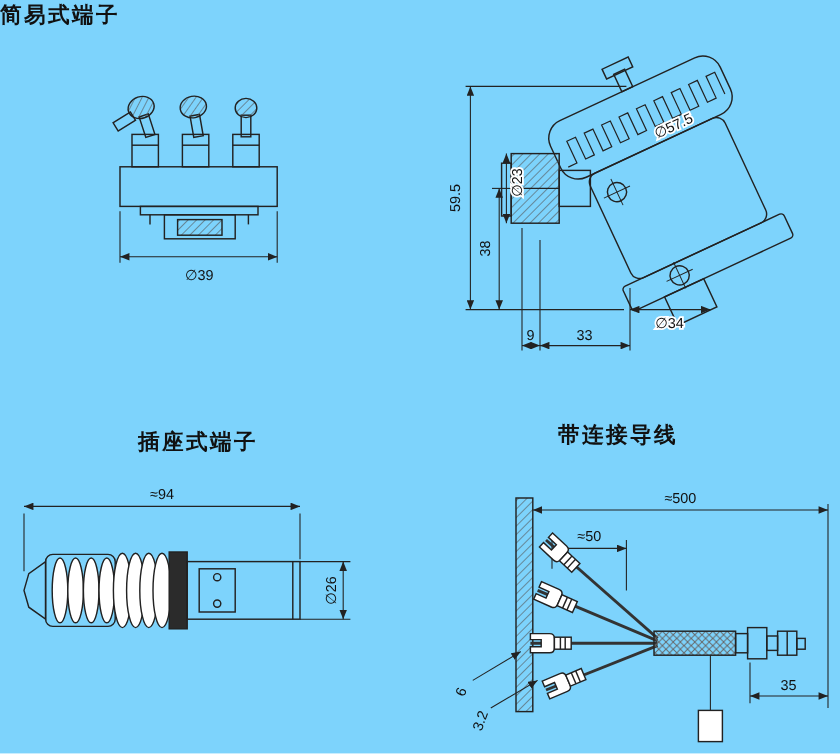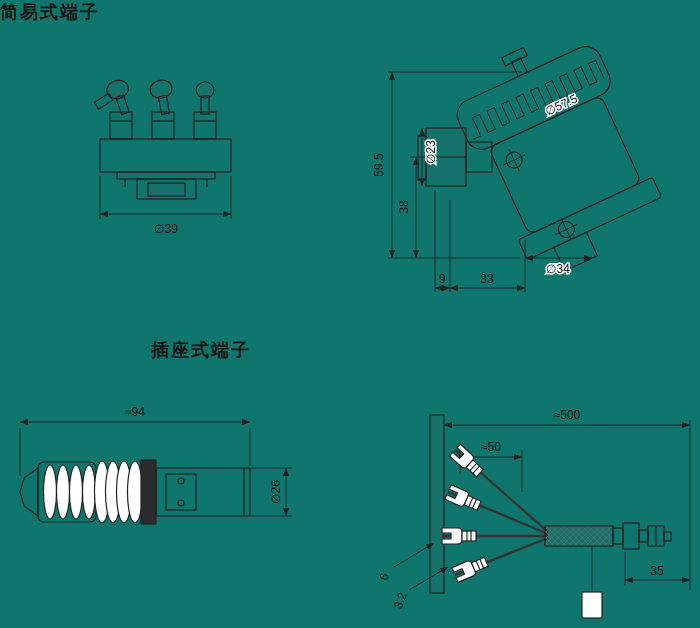--- a/index.html
+++ b/index.html
@@ -1,31 +1,32 @@
 <!DOCTYPE html>
 <html><head>
 <meta charset="utf-8">
 <style>
   html,body{margin:0;padding:0;background:#fff;}
-  #canvas{position:relative;width:700px;height:628px;background:#0f766e;overflow:hidden;
+  #canvas{position:relative;width:700px;height:628px;background:#7dd3fc;overflow:hidden;
           font-family:"Liberation Sans",sans-serif;}
   .panel-title{position:absolute;text-align:center;font-weight:700;font-size:18px;
                color:#111;letter-spacing:2px;}
   svg{position:absolute;display:block;}
   svg text{font-family:"Liberation Sans",sans-serif;fill:#111;stroke:none;font-size:12px;}
   svg text.halo{paint-order:stroke;stroke:#fff;stroke-width:3px;}
   .dim{stroke-width:0.9;}
 </style>
 </head>
 <body>
 
 <div id="canvas">
 
   <div class="panel-title" style="left:0;top:16;width:330;">简易式端子</div>
-  <div class="panel-title" style="left:0;top:338px;width:330px;margin-left:36px;">插座式端子</div>
+  <div class="panel-title" style="left:0;top:356px;width:330px;">插座式端子</div>
+  <div class="panel-title" style="left:330px;top:350px;width:370px;">带连接导线</div>
 
   <svg style="left:0;top:0" width="330" height="340" viewBox="0 0 330 340">
     <defs>
       <marker id="arr1" viewBox="0 0 10 8" refX="10" refY="4" markerWidth="9" markerHeight="7" orient="auto-start-reverse">
         <path d="M0,0 L10,4 L0,8 Z" fill="#222"></path>
       </marker>
       <pattern id="hatch1" patternUnits="userSpaceOnUse" width="5" height="5" patternTransform="rotate(45)">
         <line x1="0" y1="0" x2="0" y2="5" stroke="#555" stroke-width="1"></line>
       </pattern>
     </defs>

